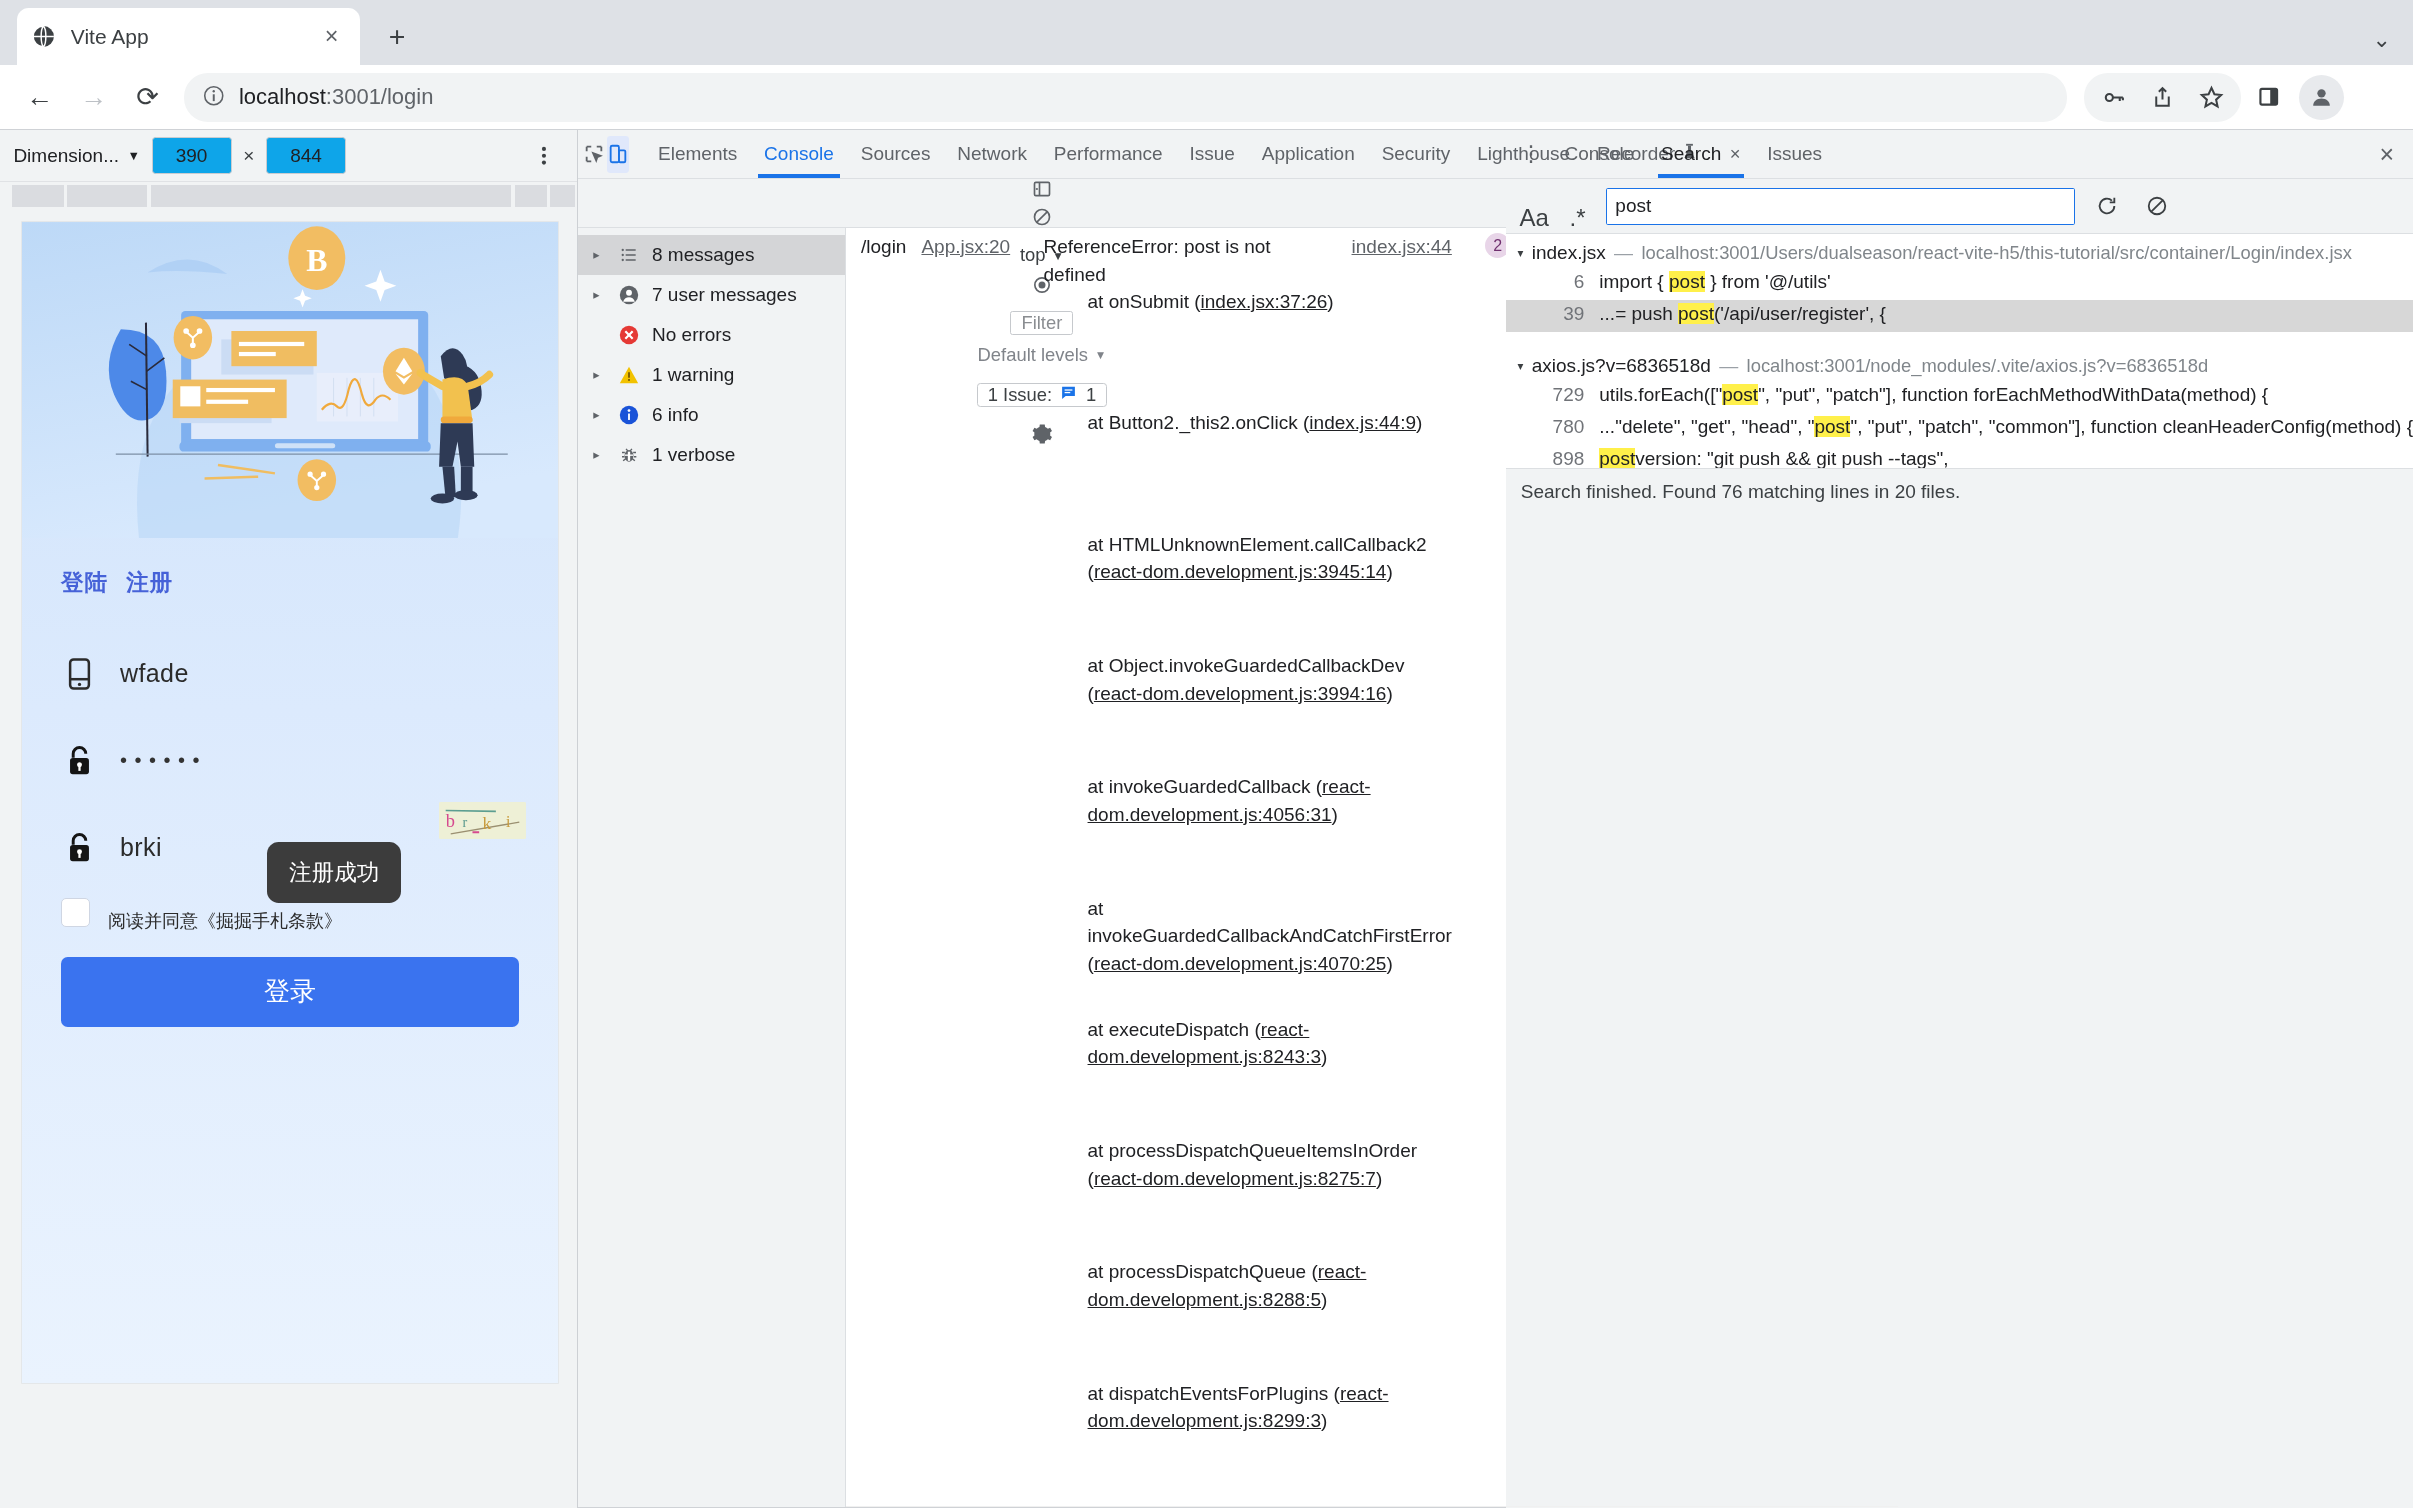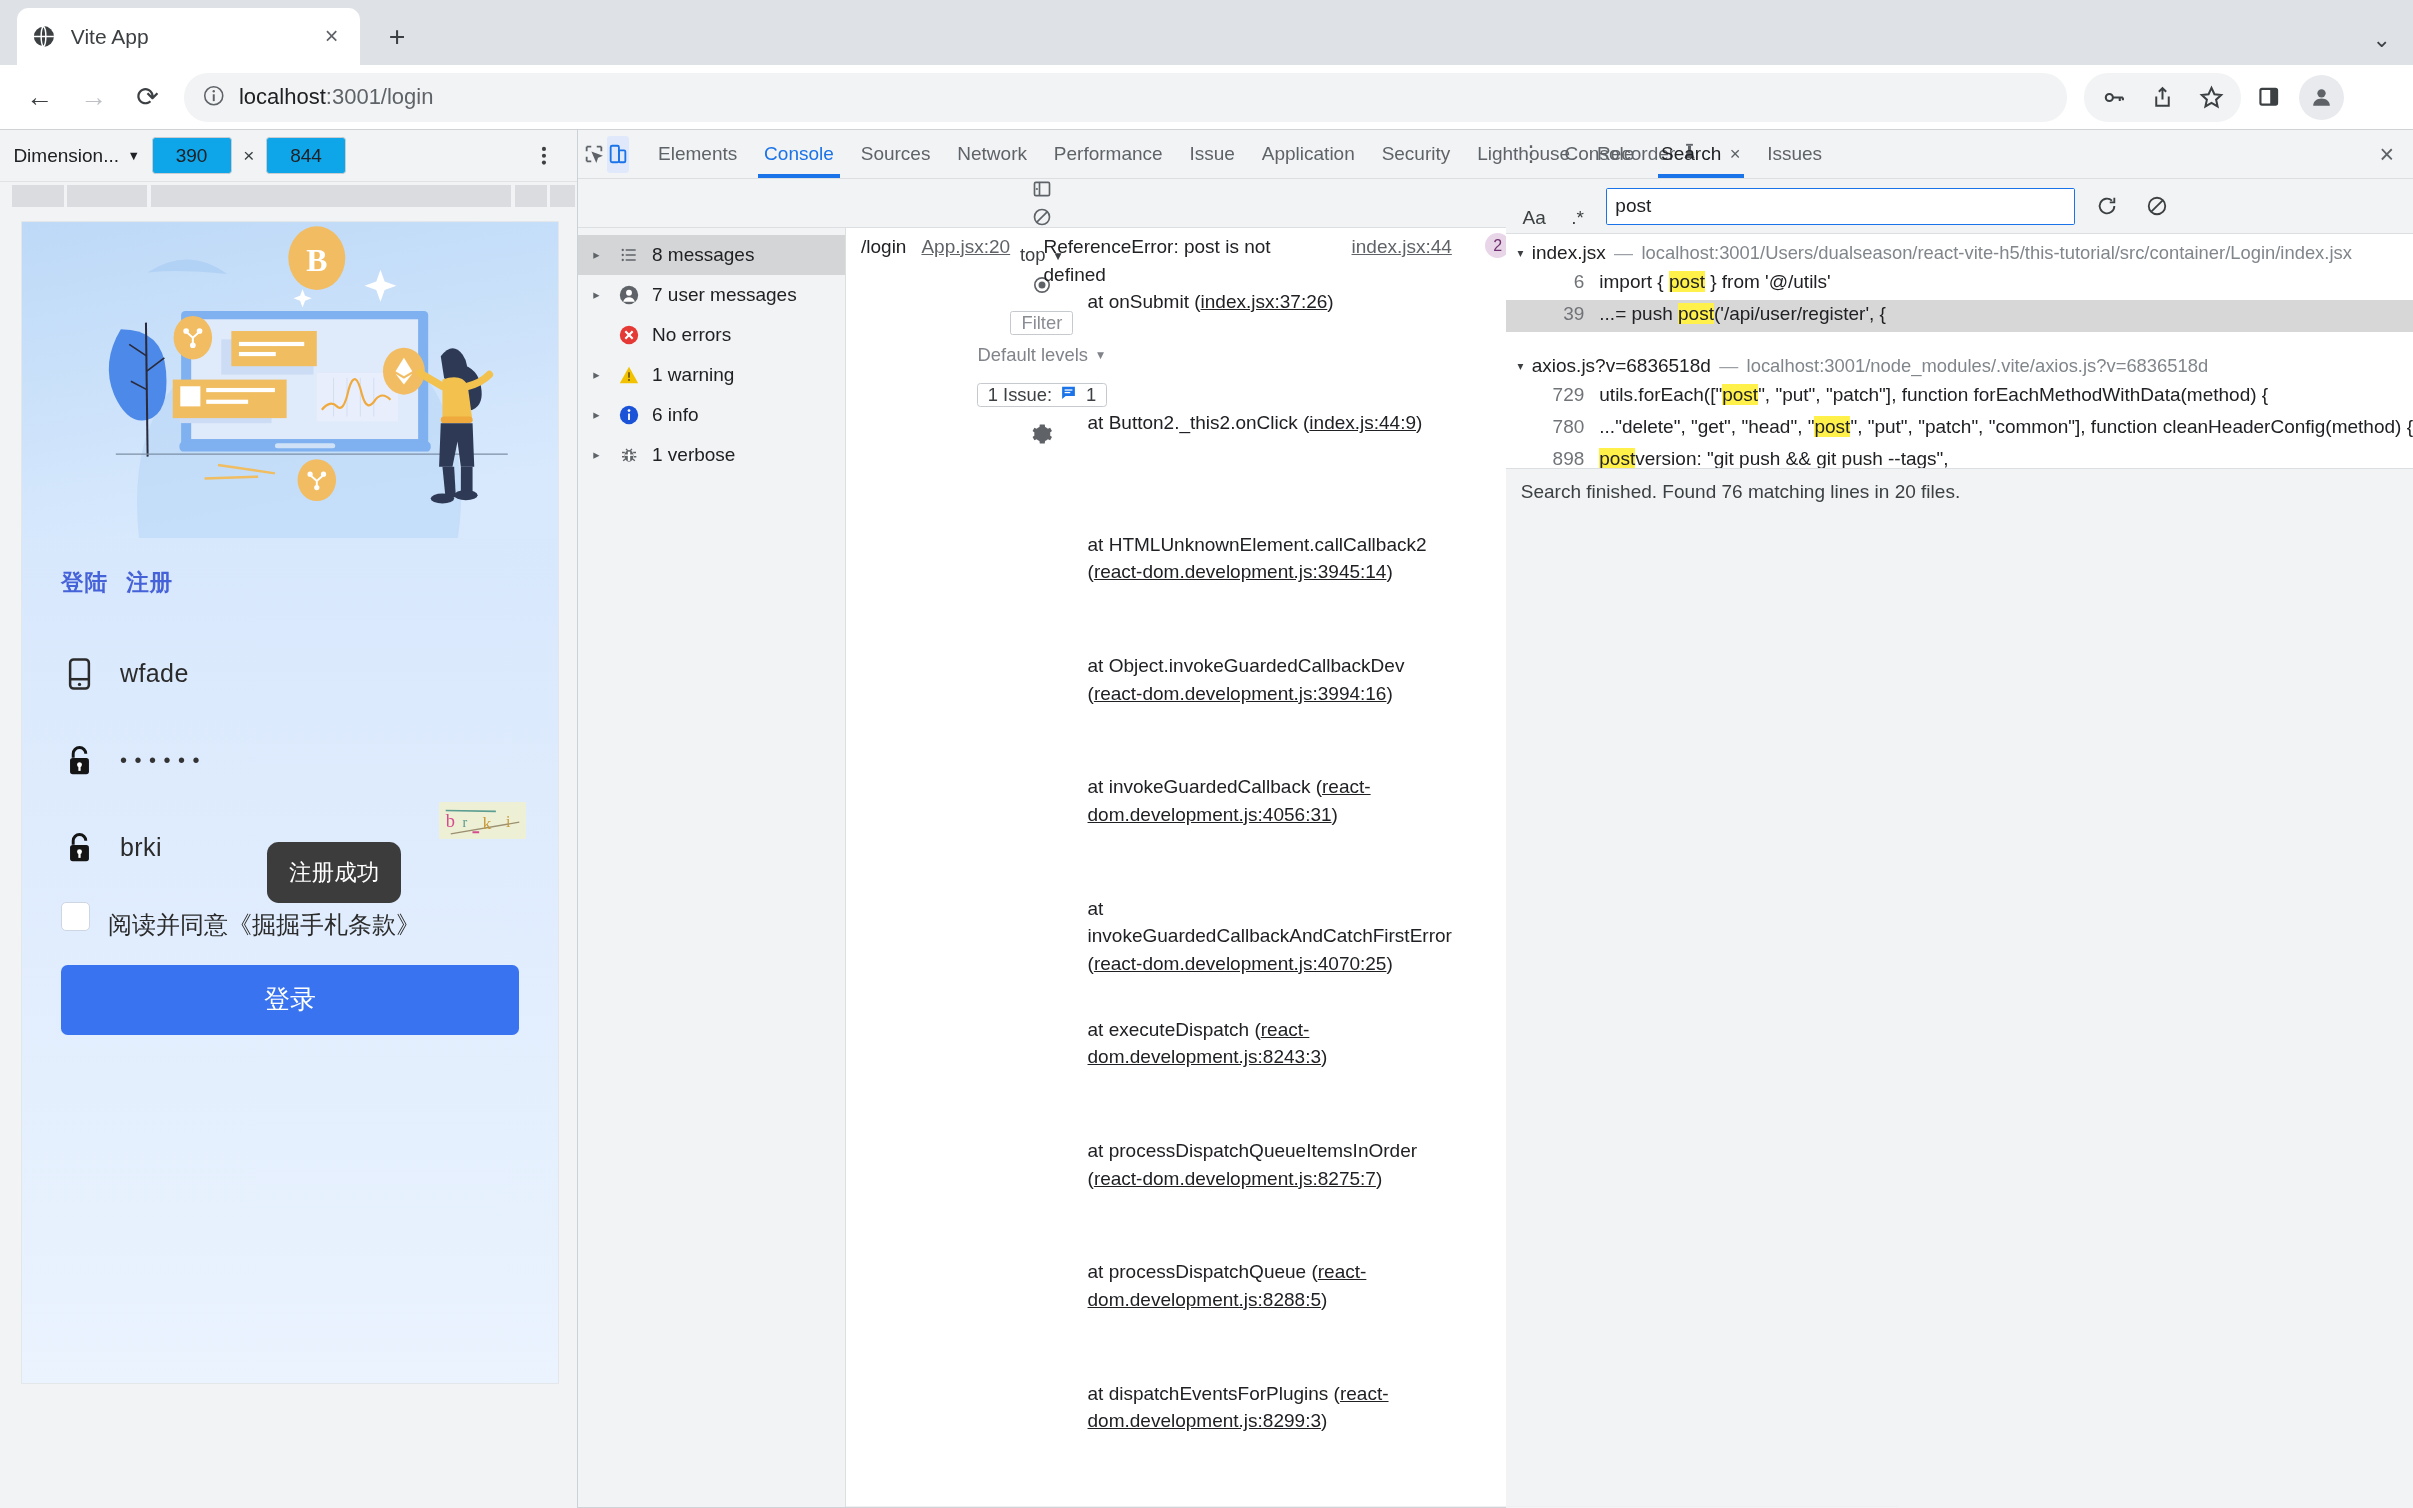--- a/index.html
+++ b/index.html
@@ -87,21 +87,21 @@
   .captcha {
     position: absolute; right: -6.7px; top: -10px; width: 87px; height: 37px;
     background: #eef0d6; border-radius: 1.7px; overflow: hidden;
   }
   .toast {
     position: absolute; left: 206px; top: 30px; background: #3c3c3c; color: #fff;
     border-radius: 11.7px; padding: 15px 22px; font-size: 22.6px; white-space: nowrap; z-index: 4;
   }
   .agree { display: flex; align-items: center; gap: 18.4px; margin-top: 8.4px; }
   .checkbox { width: 28.5px; height: 28.5px; background: #fff; border: 0.8px solid #cfd6e3; border-radius: 5px; flex: 0 0 28.5px; }
-  .agree .atext { font-size: 24px; color: #2b2b2b; margin-top: 17px; }
+  .agree .atext { font-size: 18px; color: #2b2b2b; margin-top: 17px; }
   .login-btn {
     margin-top: 23.5px; height: 70px; background: #3a73ef; border-radius: 6.7px;
     display: flex; align-items: center; justify-content: center; color: #fff; font-size: 26px;
   }
 
   
   .devtools { flex: 1; display: flex; flex-direction: column; min-width: 0; background: #fff; }
   .dt-tabbar {
     height: 49px; background: #f1f3f4; display: flex; align-items: center; padding: 8px 5px;
     border-bottom: 0.8px solid #dcdfe2; gap: 1.7px;
@@ -175,21 +175,21 @@
   }
   .dw-tab.sel { color: #202124; }
   .dw-tab.sel::after { content:''; position:absolute; left:8.4px; right:8.4px; bottom:0; height:3.4px; background:#1a73e8; }
   .dw-close-x { font-size: 18.4px; color: #5f6368; }
   .drawer-close { margin-left: auto; width: 39px; height: 39px; display:flex; align-items:center; justify-content:center; }
 
   .search-bar {
     height: 55px; background: #f1f3f4; display: flex; align-items: center; gap: 13.4px; padding: 0 13.4px;
     border-bottom: 0.8px solid #dcdfe2;
   }
-  .sb-toggle { font-size: 19px; color: #3c4043; width: 30px; text-align: center; margin-top: 23px; }
+  .sb-toggle { font-size: 24px; color: #3c4043; width: 30px; text-align: center; margin-top: 23px; }
   .search-field {
     width: 469px; height: 37px; background: #fff; border: 1.7px solid #1a73e8; border-radius: 1.7px;
     display: flex; align-items: center; padding: 0 8.4px; font-size: 19px; color: #202124;
   }
   .sb-iconbtn { width: 37px; height: 37px; display: flex; align-items: center; justify-content: center; }
 
   .search-results { flex: 1; overflow: hidden; background: #fff; padding-top: 5px; }
   .res-file { display: flex; align-items: center; gap: 8.4px; padding: 3.4px 0 3.4px 11.7px; font-size: 19px; color: #202124; }
   .res-file .tri { font-size: 11.7px; color: #3c4043; }
   .res-file .fdash { color: #9aa0a6; }

